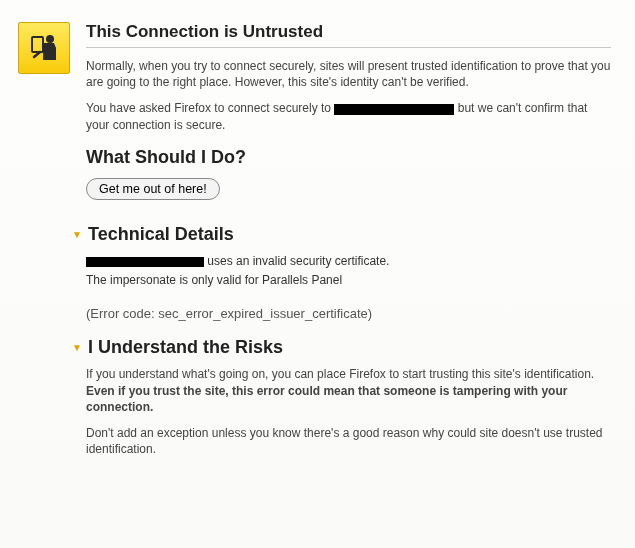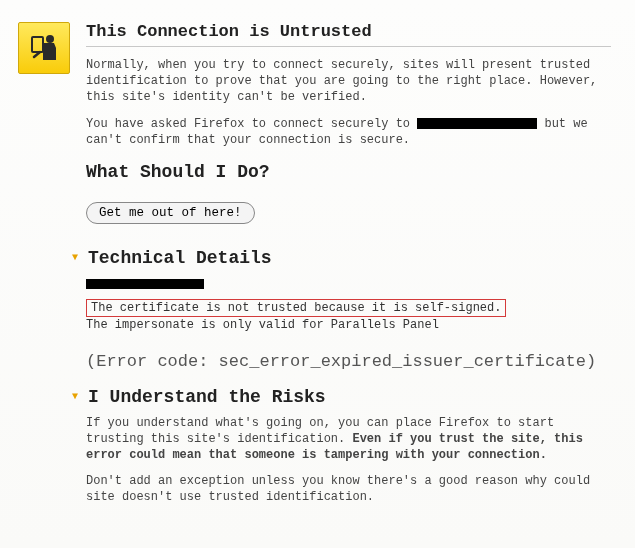--- a/index.html
+++ b/index.html
@@ -5,21 +5,21 @@
     * { margin: 0; padding: 0; box-sizing: border-box; }
     body {
       font-family: Arial, Helvetica, sans-serif;
       font-size: 12px;
       color: #333;
       width: 635px;
       height: 548px;
       padding: 22px 18px;
       background: linear-gradient(to bottom, #fdfdfc 0%, #fafaf8 100%);
     }
-    .container { display: flex; gap: 16px; font-family: Liberation Mono, monospace; }
+    .container { display: flex; gap: 16px; }
     .icon-col { flex: 0 0 52px; }
     .content-col { flex: 1; padding-right: 6px; }
     .warning-icon {
       width: 52px; height: 52px;
       background: linear-gradient(to bottom, #ffe95c 0%, #f9cc0a 100%);
       border: 1px solid #d0a80b;
       border-radius: 2px;
       display: flex; align-items: center; justify-content: center;
     }
     h1 {
@@ -56,33 +56,33 @@
     }
     .section-header h2 { margin: 0; }
     .btn {
       font-family: inherit;
       font-size: 12.5px;
       background: #f4f4f4;
       border: 1px solid #888;
       border-radius: 11px;
       padding: 3px 12px;
       cursor: pointer;
-      margin-top: 12px;
+      margin-top: 2px;
       margin-bottom: 8px;
     }
     .tech-details { margin-top: 4px; }
     .tech-line { line-height: 1.4; margin-bottom: 2px; }
     .highlight-box {
       border: 1px solid #d43a3a;
       padding: 1px 4px;
       margin-top: 4px;
       display: inline-block;
       color: #333;
     }
-    .error-code { margin-top: 18px; color: #555; font-size: 17px; margin-bottom: 4px; }
+    .error-code { margin-top: 18px; color: #555; font-size: 13px; margin-bottom: 4px; }
     .risk-text strong { font-weight: bold; }
   </style>
 </head>
 <body>
 
 <div class="container">
   <div class="icon-col">
     <div class="warning-icon">
       <svg width="36" height="36" viewBox="0 0 36 36">
         <rect x="6" y="7" width="11" height="15" rx="1" fill="none" stroke="#2a2a2a" stroke-width="2"></rect>
@@ -107,22 +107,22 @@
     <button class="btn">Get me out of here!</button>
 
     <div class="section-header">
       <span class="expander">▼</span>
       <h2>Technical Details</h2>
     </div>
 
     <div class="tech-details">
       <div class="tech-line">
         <span class="blackout"></span>
+        <span>uses an invalid security certificate.</span>
       </div>
-      <div class="highlight-box">The certificate is not trusted because it is self-signed.</div>
       <div class="tech-line">The impersonate is only valid for Parallels Panel</div>
       <div class="error-code">(Error code: sec_error_expired_issuer_certificate)</div>
     </div>
 
     <div class="section-header">
       <span class="expander">▼</span>
       <h2>I Understand the Risks</h2>
     </div>
 
     <p class="risk-text">

